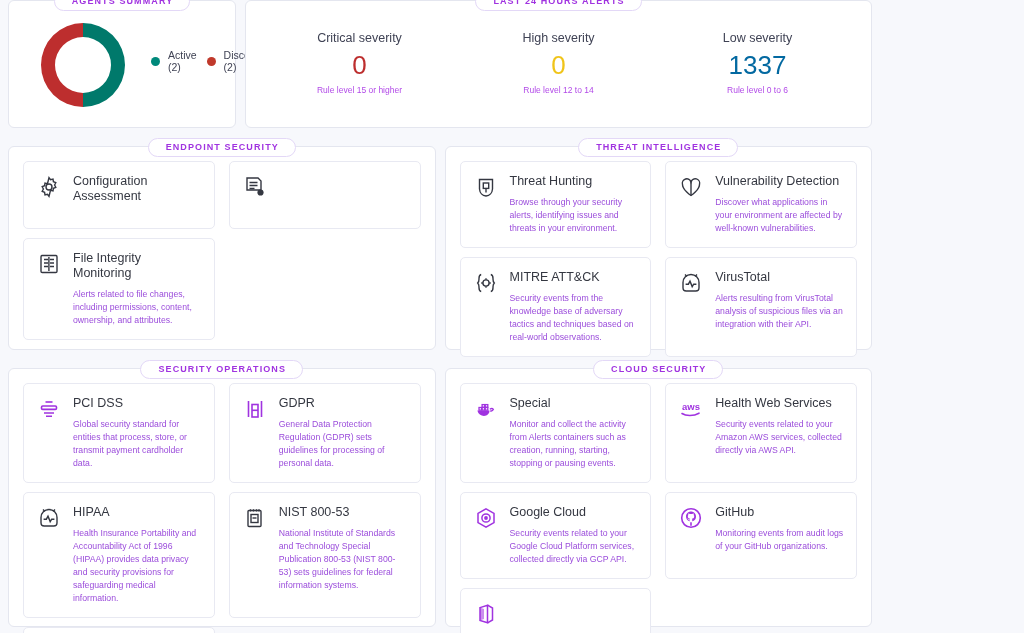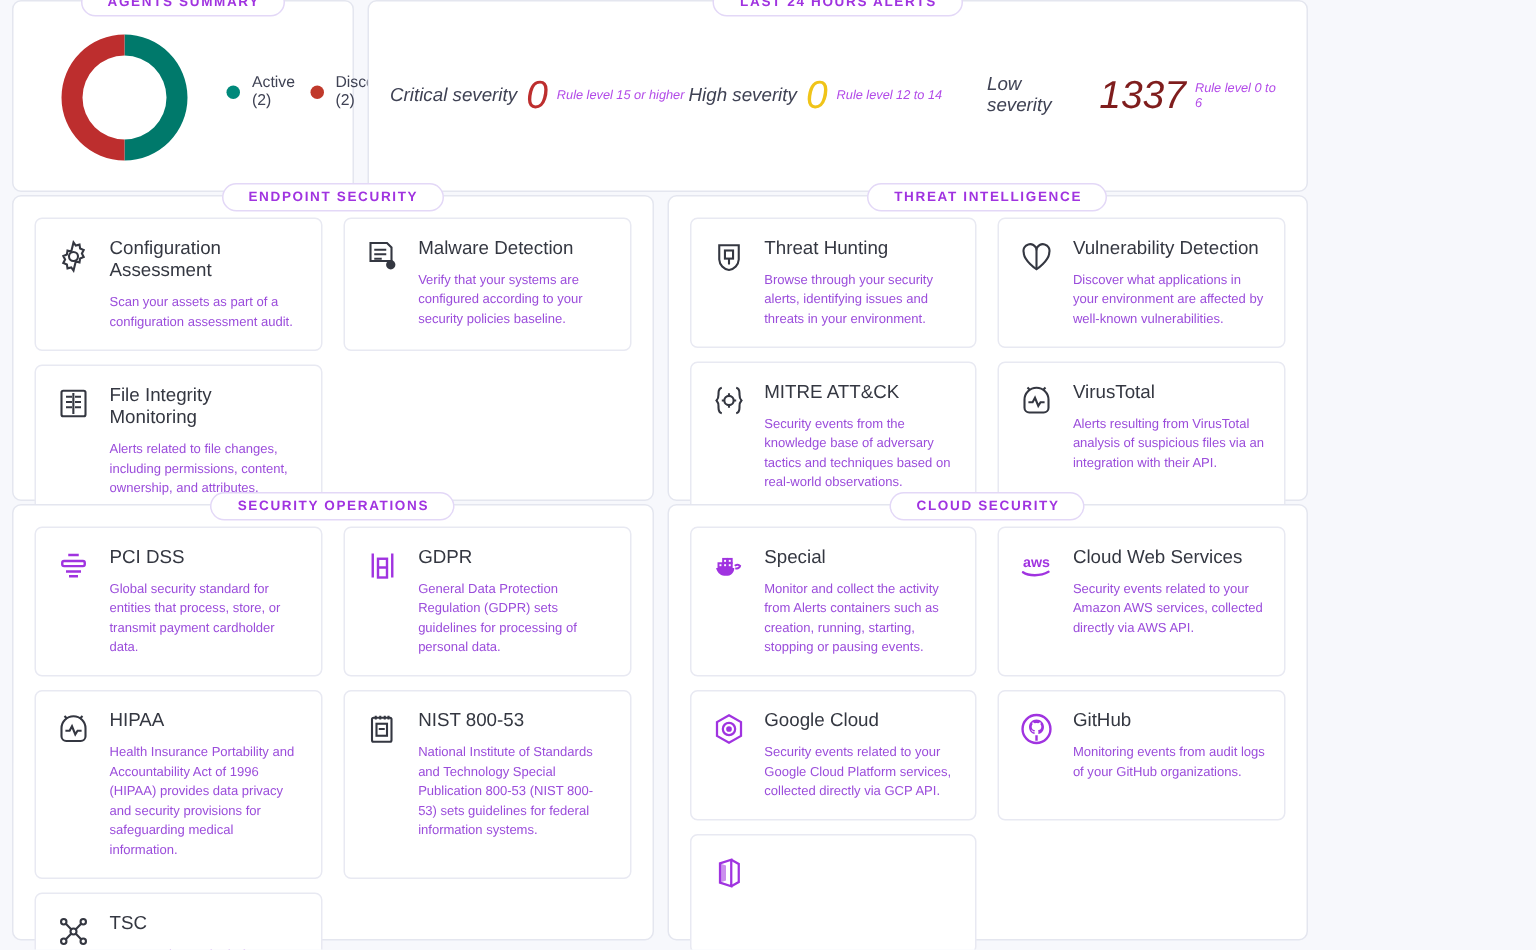--- a/index.html
+++ b/index.html
@@ -12,21 +12,21 @@
     font-family: "Liberation Sans", sans-serif;
     overflow: hidden;
   }
 
   .page {
     width: 880px;
     height: 633px;
     padding: 0 8px 6px 8px;
     display: flex;
     flex-direction: column;
-    gap: 2px;
+    gap: 18px;
   }
 
   
   .panel {
     position: relative;
     background: #ffffff;
     border: 1px solid #e4e6ef;
     border-radius: 6px;
     padding: 14px 14px 12px 14px;
   }
@@ -78,26 +78,25 @@
 
   
   .alerts-body {
     display: flex;
     height: 100%;
     align-items: center;
     padding-bottom: 4px;
   }
   .alert-cell {
     flex: 1 1 0;
-    text-align: left;
-    display: flex;
-    flex-direction: row;
+    text-align: center;
+    display: flex;
+    flex-direction: column;
     align-items: center;
     gap: 6px;
-    font-style: italic;
   }
   .alert-title { font-size: 12.5px; color: #3f4254; }
   .alert-count { font-size: 26px; line-height: 28px; font-weight: 400; }
   .alert-sub { font-size: 8.5px; color: #b24ae8; }
 
   
   .grid-row { display: flex; gap: 9px; }
   .grid-row.mid { height: 204px; }
   .grid-row.bot { flex: 1 1 auto; min-height: 0; }
 
@@ -192,21 +191,21 @@
 
         <div class="alert-cell">
           <div class="alert-title">High severity</div>
           <div class="alert-count" style="color:#f0c419">0</div>
           <div class="alert-sub">Rule level 12 to 14</div>
         </div>
 
 
         <div class="alert-cell">
           <div class="alert-title">Low severity</div>
-          <div class="alert-count" style="color:#7f1d1d">1337</div>
+          <div class="alert-count" style="color:#0369a1">1337</div>
           <div class="alert-sub">Rule level 0 to 6</div>
         </div>
 
       </div>
     </div>
   </div>
 
   <div class="grid-row mid">
 
     <div class="panel half-panel">
@@ -217,35 +216,30 @@
 
         <div class="card">
           <div class="card-icon">
             <svg width="24" height="24" viewBox="0 0 24 24" fill="none" stroke="#343741" stroke-width="1.4">
               <circle cx="12" cy="12" r="3"></circle>
               <path d="M12 2.6l1.5 2.1 2.5-.6.4 2.6 2.4 1-1.2 2.3 1.2 2.3-2.4 1-.4 2.6-2.5-.6L12 21.4l-1.5-2.1-2.5.6-.4-2.6-2.4-1 1.2-2.3-1.2-2.3 2.4-1 .4-2.6 2.5.6z"></path>
             </svg>
           </div>
           <div class="card-text">
             <div class="card-title">Configuration Assessment</div>
-            <div class="card-desc">Scan your assets as part of a configuration assessment audit.</div>
           </div>
         </div>
 
         <div class="card">
           <div class="card-icon">
             <svg width="24" height="24" viewBox="0 0 24 24" fill="none" stroke="#343741" stroke-width="1.4">
               <path d="M4 3h11l3 3v9H4z"></path>
               <path d="M6.5 7.5h8M6.5 10.5h8M6.5 13.5h5"></path>
               <circle cx="17.5" cy="17.5" r="3.1" fill="#343741" stroke="none"></circle>
             </svg>
-          </div>
-          <div class="card-text">
-            <div class="card-title">Malware Detection</div>
-            <div class="card-desc">Verify that your systems are configured according to your security policies baseline.</div>
           </div>
         </div>
 
         <div class="card">
           <div class="card-icon">
             <svg width="24" height="24" viewBox="0 0 24 24" fill="none" stroke="#343741" stroke-width="1.4">
               <rect x="4" y="3.5" width="16" height="17" rx="1.2"></rect>
               <path d="M7 7.5h4M7 11h4M7 14.5h4M13 7.5h4M13 11h4M13 14.5h4"></path>
               <path d="M11.9 5v14"></path>
             </svg>
@@ -435,21 +429,21 @@
         </div>
 
         <div class="card">
           <div class="card-icon">
             <svg width="26" height="24" viewBox="0 0 26 24" fill="none">
               <text x="13" y="13" text-anchor="middle" font-family="Liberation Sans, sans-serif" font-size="9.5" font-weight="bold" fill="#a033e0">aws</text>
               <path d="M4 16.5c3.8 2.6 11.6 2.8 17-.3" stroke="#a033e0" stroke-width="1.6" fill="none" stroke-linecap="round"></path>
             </svg>
           </div>
           <div class="card-text">
-            <div class="card-title">Cloud Web Services</div>
+            <div class="card-title">Health Web Services</div>
             <div class="card-desc">Security events related to your Amazon AWS services, collected directly via AWS API.</div>
           </div>
         </div>
 
         <div class="card">
           <div class="card-icon">
             <svg width="24" height="24" viewBox="0 0 24 24" fill="none" stroke="#a033e0" stroke-width="1.5">
               <path d="M12 2.8l8 4.6v9.2l-8 4.6-8-4.6V7.4z"></path>
               <circle cx="12" cy="12" r="4.1"></circle>
               <circle cx="12" cy="12" r="1.9" fill="#a033e0" stroke="none"></circle>

